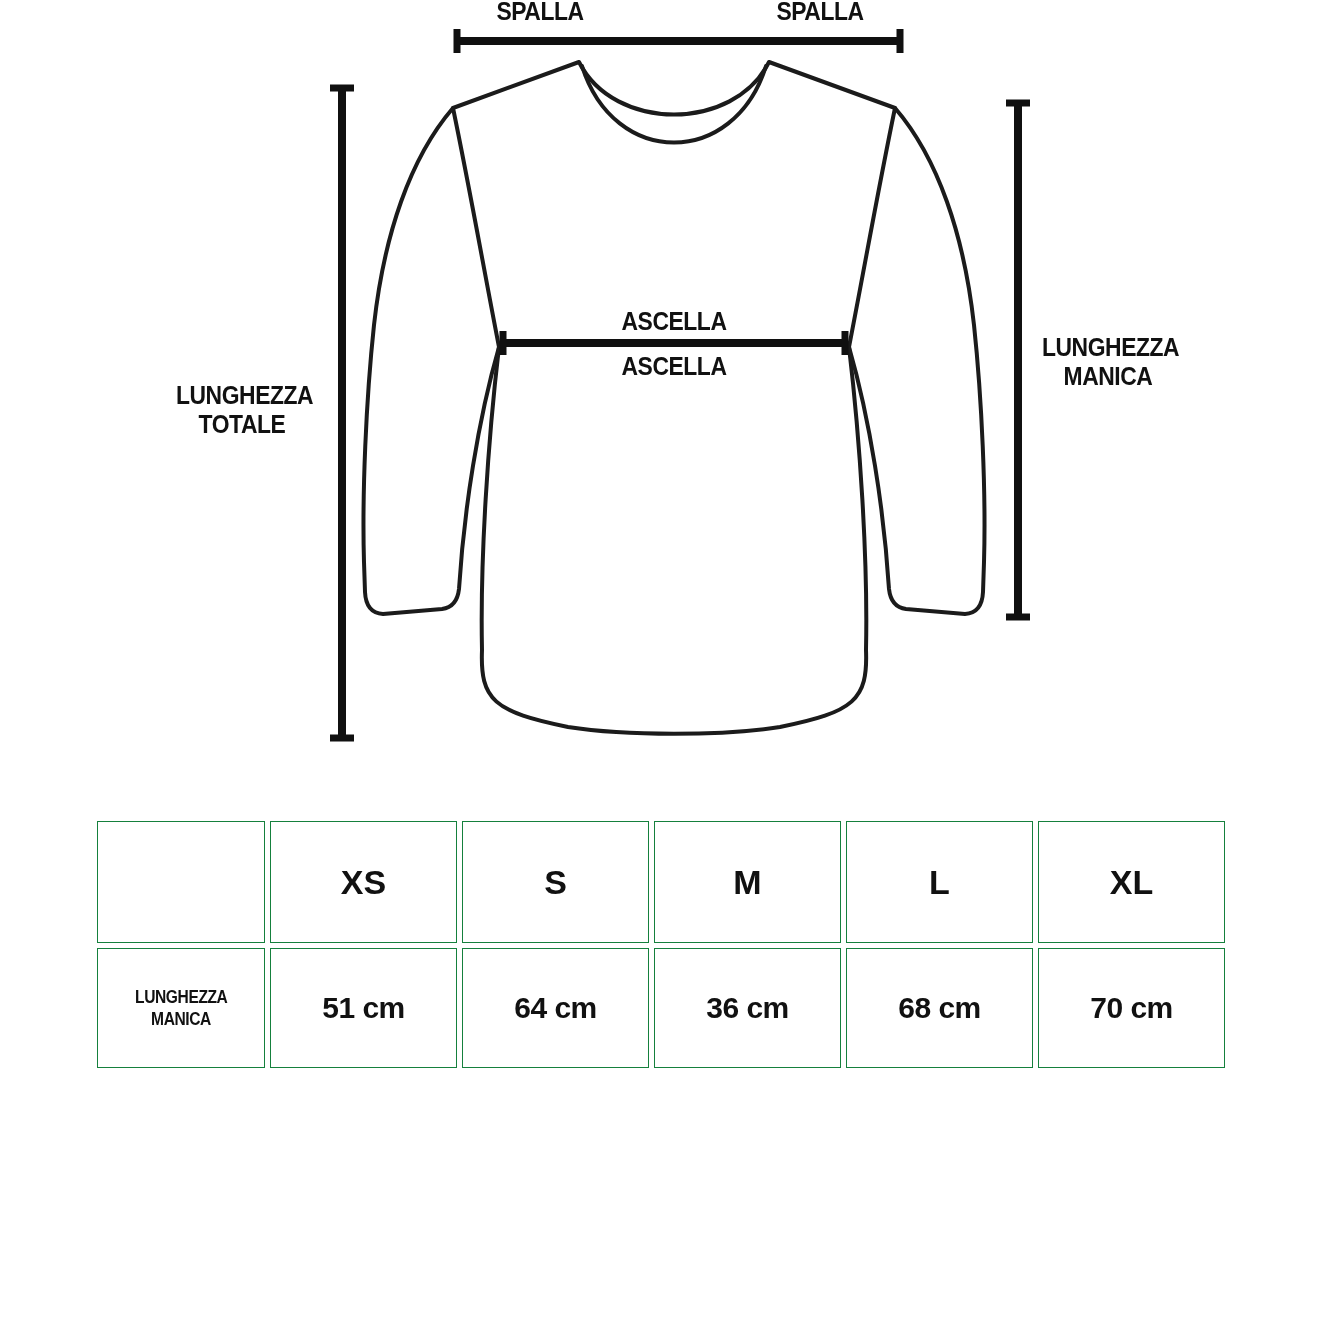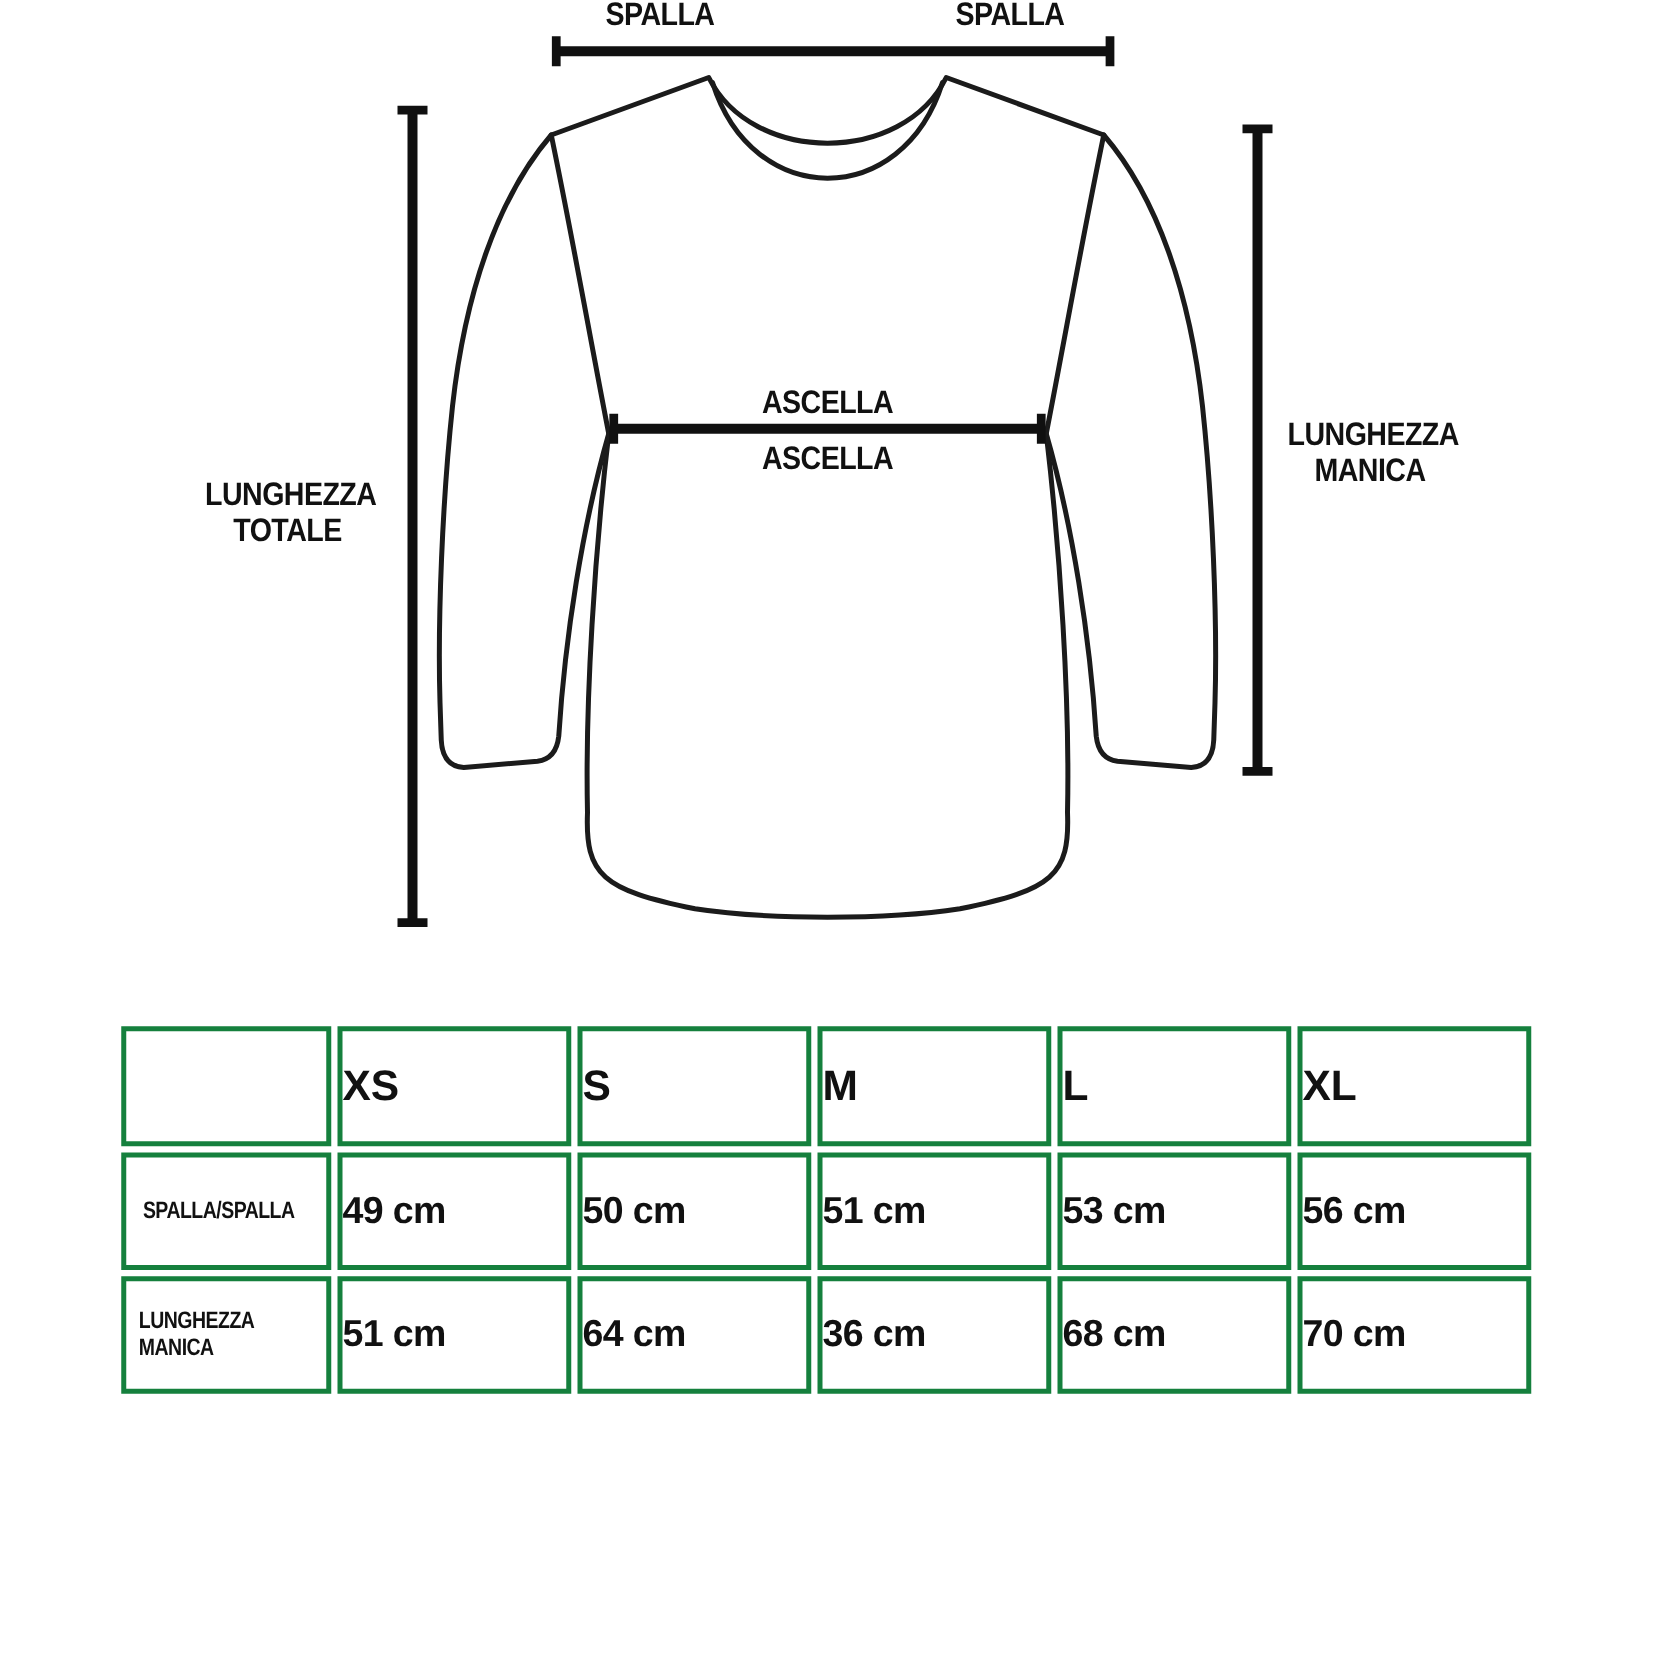--- a/index.html
+++ b/index.html
@@ -2,37 +2,37 @@
 <html><head>
 <meta charset="utf-8">
 <style>
   html,body{margin:0;padding:0;background:#ffffff;}
   body{
     width:1322px;height:1322px;position:relative;overflow:hidden;
     font-family:"Liberation Sans","DejaVu Sans",sans-serif;
     color:#111;
   }
   
-  .diagram{position:absolute;left:0;top:0;width:1190px;height:800px;}
+  .diagram{position:absolute;left:12px;top:0;width:1190px;height:800px;}
   .diagram svg{position:absolute;left:0;top:0;}
   .dlabel{
     position:absolute;font-weight:700;font-size:26px;line-height:1.12;
     letter-spacing:-0.5px;text-align:center;color:#111;
     transform:scaleX(0.88);transform-origin:center center;
     white-space:nowrap;
   }
   .dlabel.wrap{white-space:normal;}
   
   table.size-table{
     position:absolute;left:92px;top:816px;width:1138px;
     border-collapse:separate;border-spacing:5px;table-layout:fixed;
   }
   table.size-table td{
-    border:4px solid #15803d;background:#fff;text-align:left;vertical-align:middle;
-    padding:0;overflow:hidden;
+    border:1px solid #15803d;background:#fff;text-align:center;vertical-align:middle;
+    padding:16px;overflow:hidden;
   }
   tr.hdr td{height:88px;}
   tr.data td{height:86px;}
   tr.data.last td{height:70px;}
   td.corner{background:#0c0c0c;color:#fff;border-color:#0c0c0c;}
   .brand{font-weight:700;font-size:36px;letter-spacing:0;line-height:1.05;transform:scaleX(0.92);transform-origin:center;}
   .product{font-weight:700;font-size:17px;line-height:1.18;width:150px;margin:2px auto 0;transform:scaleX(0.95);transform-origin:center;}
   .size-label{font-weight:700;font-size:34px;}
   .cell-value{font-weight:700;font-size:30px;letter-spacing:-0.5px;}
   .row-label{
@@ -125,28 +125,20 @@
       <div class="brand">FILA</div>
       <div class="product">FELPA UOMO CAPPUCCIO</div>
     </td>
     <td><span class="size-label">XS</span></td>
     <td><span class="size-label">S</span></td>
     <td><span class="size-label">M</span></td>
     <td><span class="size-label">L</span></td>
     <td><span class="size-label">XL</span></td>
   </tr>
 
-  <tr class="data">
-    <td><span class="row-label">SPALLA/SPALLA</span></td>
-    <td><span class="cell-value">49 cm</span></td>
-    <td><span class="cell-value">50 cm</span></td>
-    <td><span class="cell-value">51 cm</span></td>
-    <td><span class="cell-value">53 cm</span></td>
-    <td><span class="cell-value">56 cm</span></td>
-  </tr>
 
 
   <tr class="data">
     <td><span class="row-label two-line">LUNGHEZZA MANICA</span></td>
     <td><span class="cell-value">51 cm</span></td>
     <td><span class="cell-value">64 cm</span></td>
     <td><span class="cell-value">36 cm</span></td>
     <td><span class="cell-value">68 cm</span></td>
     <td><span class="cell-value">70 cm</span></td>
   </tr>

